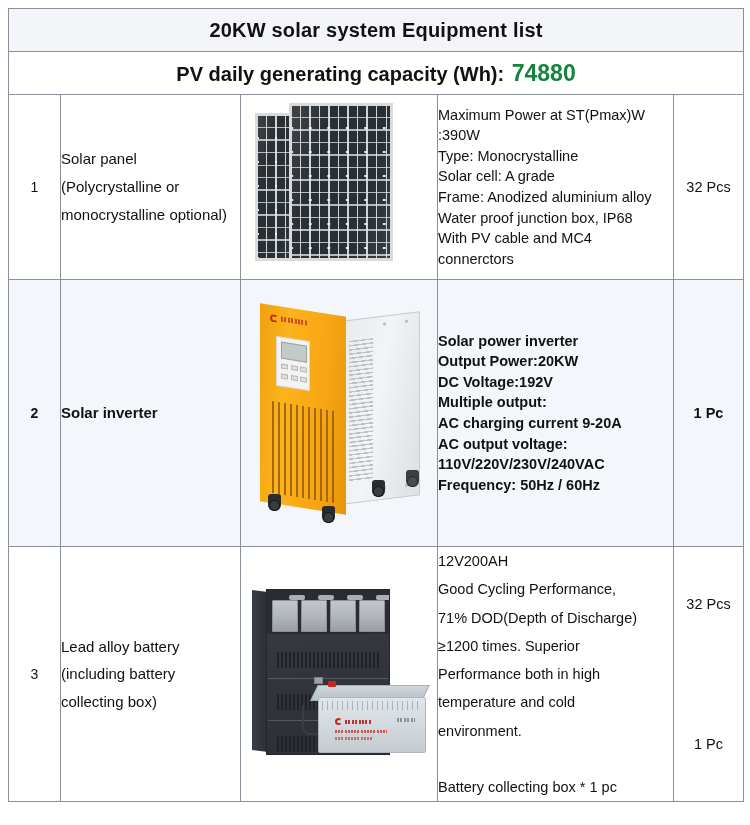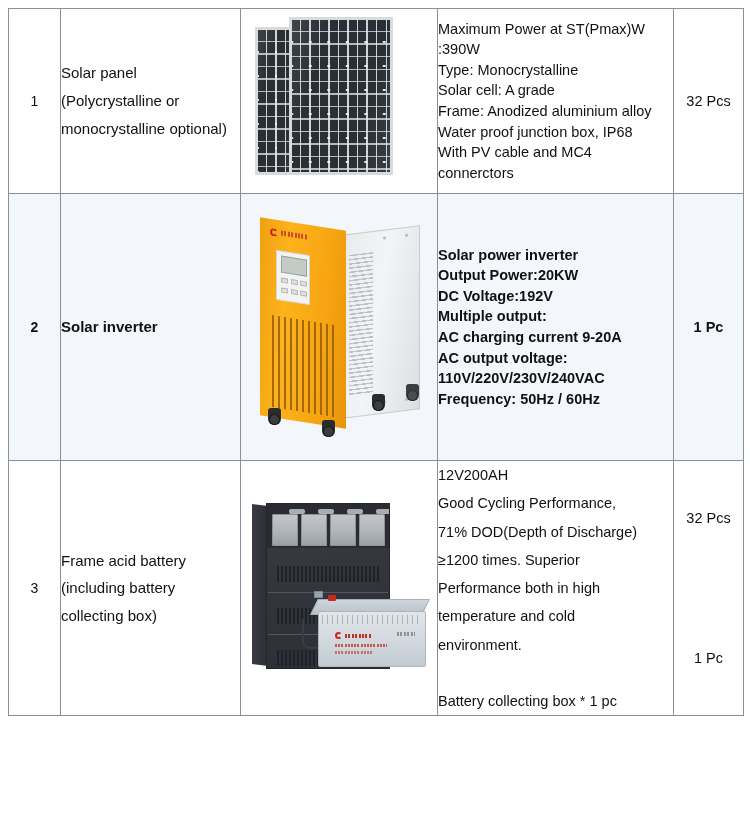--- a/index.html
+++ b/index.html
@@ -453,21 +453,30 @@
   <table class="eq">
     <colgroup>
       <col style="width:52px">
       <col style="width:180px">
       <col style="width:197px">
       <col style="width:236px">
       <col style="width:70px">
     </colgroup>
     <tbody>
 
-
+      <tr>
+        <td class="title-cell" colspan="5">20KW solar system Equipment list</td>
+      </tr>
+
+      <tr>
+        <td class="pv-cell" colspan="5">
+          <span>PV daily generating capacity (Wh):</span>
+          <span class="pv-value">74880</span>
+        </td>
+      </tr>
 
 
       <tr class="r-white" style="height:185px">
         <td class="c-item">1</td>
         <td class="c-model">
           <div>Solar panel</div>
           <div>(Polycrystalline or</div>
           <div>monocrystalline optional)</div>
         </td>
         <td class="c-pic">
@@ -552,21 +561,21 @@
             <div class="spec-line">110V/220V/230V/240VAC</div>
             <div class="spec-line">Frequency: 50Hz / 60Hz</div>
           </div>
         </td>
         <td class="c-qty">1 Pc</td>
       </tr>
 
       <tr class="r-white" style="height:240px">
         <td class="c-item">3</td>
         <td class="c-model">
-          <div>Frame acid battery</div>
+          <div>Lead alloy battery</div>
           <div>(including battery</div>
           <div>collecting box)</div>
         </td>
         <td class="c-pic">
           <div class="img-battery">
             <div class="cab-side"></div>
             <div class="cab-body">
               <div class="cab-topwell">
                 <div class="cab-cells">
                   <span class="cell"></span>

